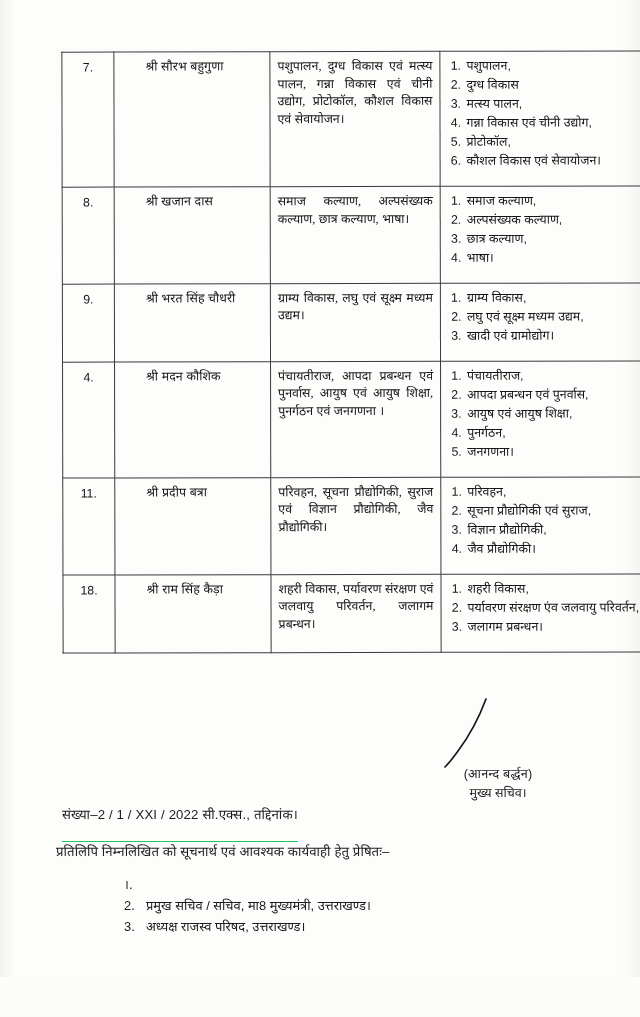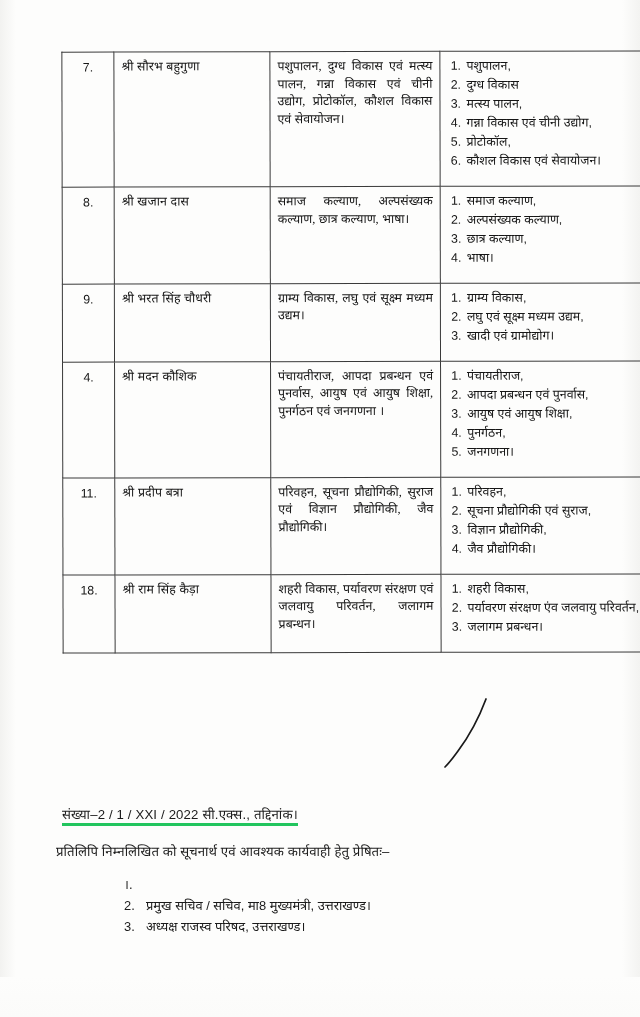--- a/index.html
+++ b/index.html
@@ -56,21 +56,21 @@
     line-height: 1.42;
     color: #161616;
   }
   .col-sl    { width: 37px;  text-align: center; padding-left: 2px; padding-right: 2px; }
   .col-name  { width: 141px; }
   .col-dept  { width: 155px; text-align: justify; text-align-last: left; font-family: Liberation Serif, serif; }
   .col-list  { width: 203px; }
 
   .sl-num { display: block; padding-top: 1px; }
 
-  .name-txt { display: block; letter-spacing: 0.1px; }
+  .name-txt { display: block; letter-spacing: 0.1px; margin-left: 24px; }
 
   .dept-txt {
     display: block;
     text-align: justify;
     text-justify: inter-word;
     word-spacing: 0.4px;
   }
 
   ol.dept-list {
     margin: 0;
@@ -106,21 +106,21 @@
 
   
   .ref-line {
     position: absolute;
     left: 62px;
     top: 805px;
     font-size: 13.2px;
     letter-spacing: 0.15px;
     white-space: nowrap;
   }
-  .ref-text { border-bottom: 3px solid #22c55e; padding-bottom: 1px; }
+  .ref-text { border-bottom: 1px solid #22c55e; padding-bottom: 19px; }
 
   
   .circ-note {
     position: absolute;
     left: 56px;
     top: 842px;
     font-size: 13.2px;
     letter-spacing: 0.1px;
     white-space: nowrap;
   }
@@ -276,20 +276,22 @@
       </tr>
 
     </tbody>
   </table>
 
   <svg class="sig-stroke" viewBox="0 0 60 72">
     <path d="M46 2 C40 18, 30 38, 18 54 C13 61, 9 66, 5 70" stroke="#1a1a1a" stroke-width="1.7" fill="none" stroke-linecap="round"></path>
   </svg>
 
   <div class="sig-block">
+    <span class="sig-name">(आनन्द बर्द्धन)</span>
+    <span class="sig-title">मुख्य सचिव।</span>
   </div>
 
   <div class="ref-line">
     <span class="ref-text">संख्या–2 / 1 / XXI / 2022 सी.एक्स., तद्दिनांक।</span>
   </div>
 
   <div class="circ-note">प्रतिलिपि निम्नलिखित को सूचनार्थ एवं आवश्यक कार्यवाही हेतु प्रेषितः–</div>
 
   <ul class="dist-list">
     <li>

